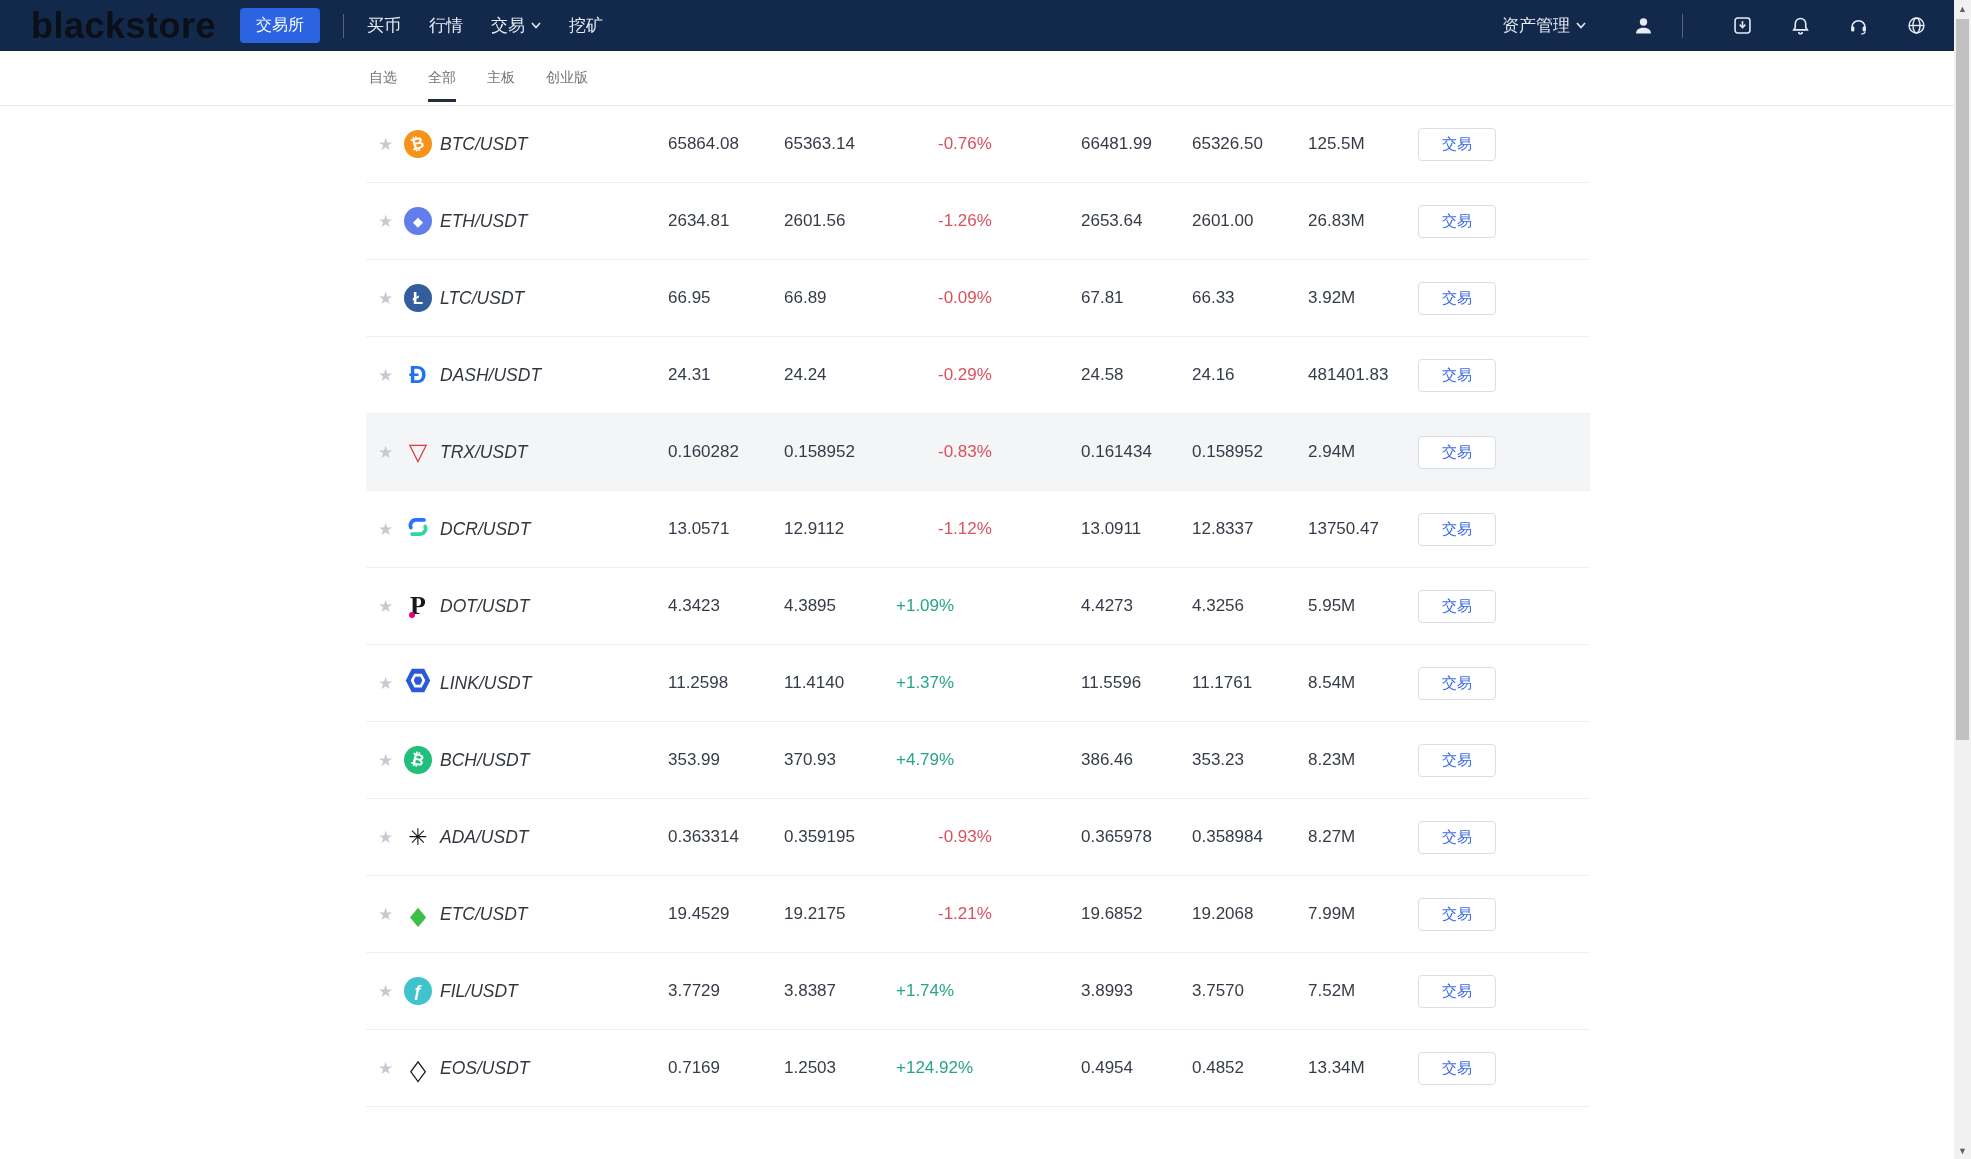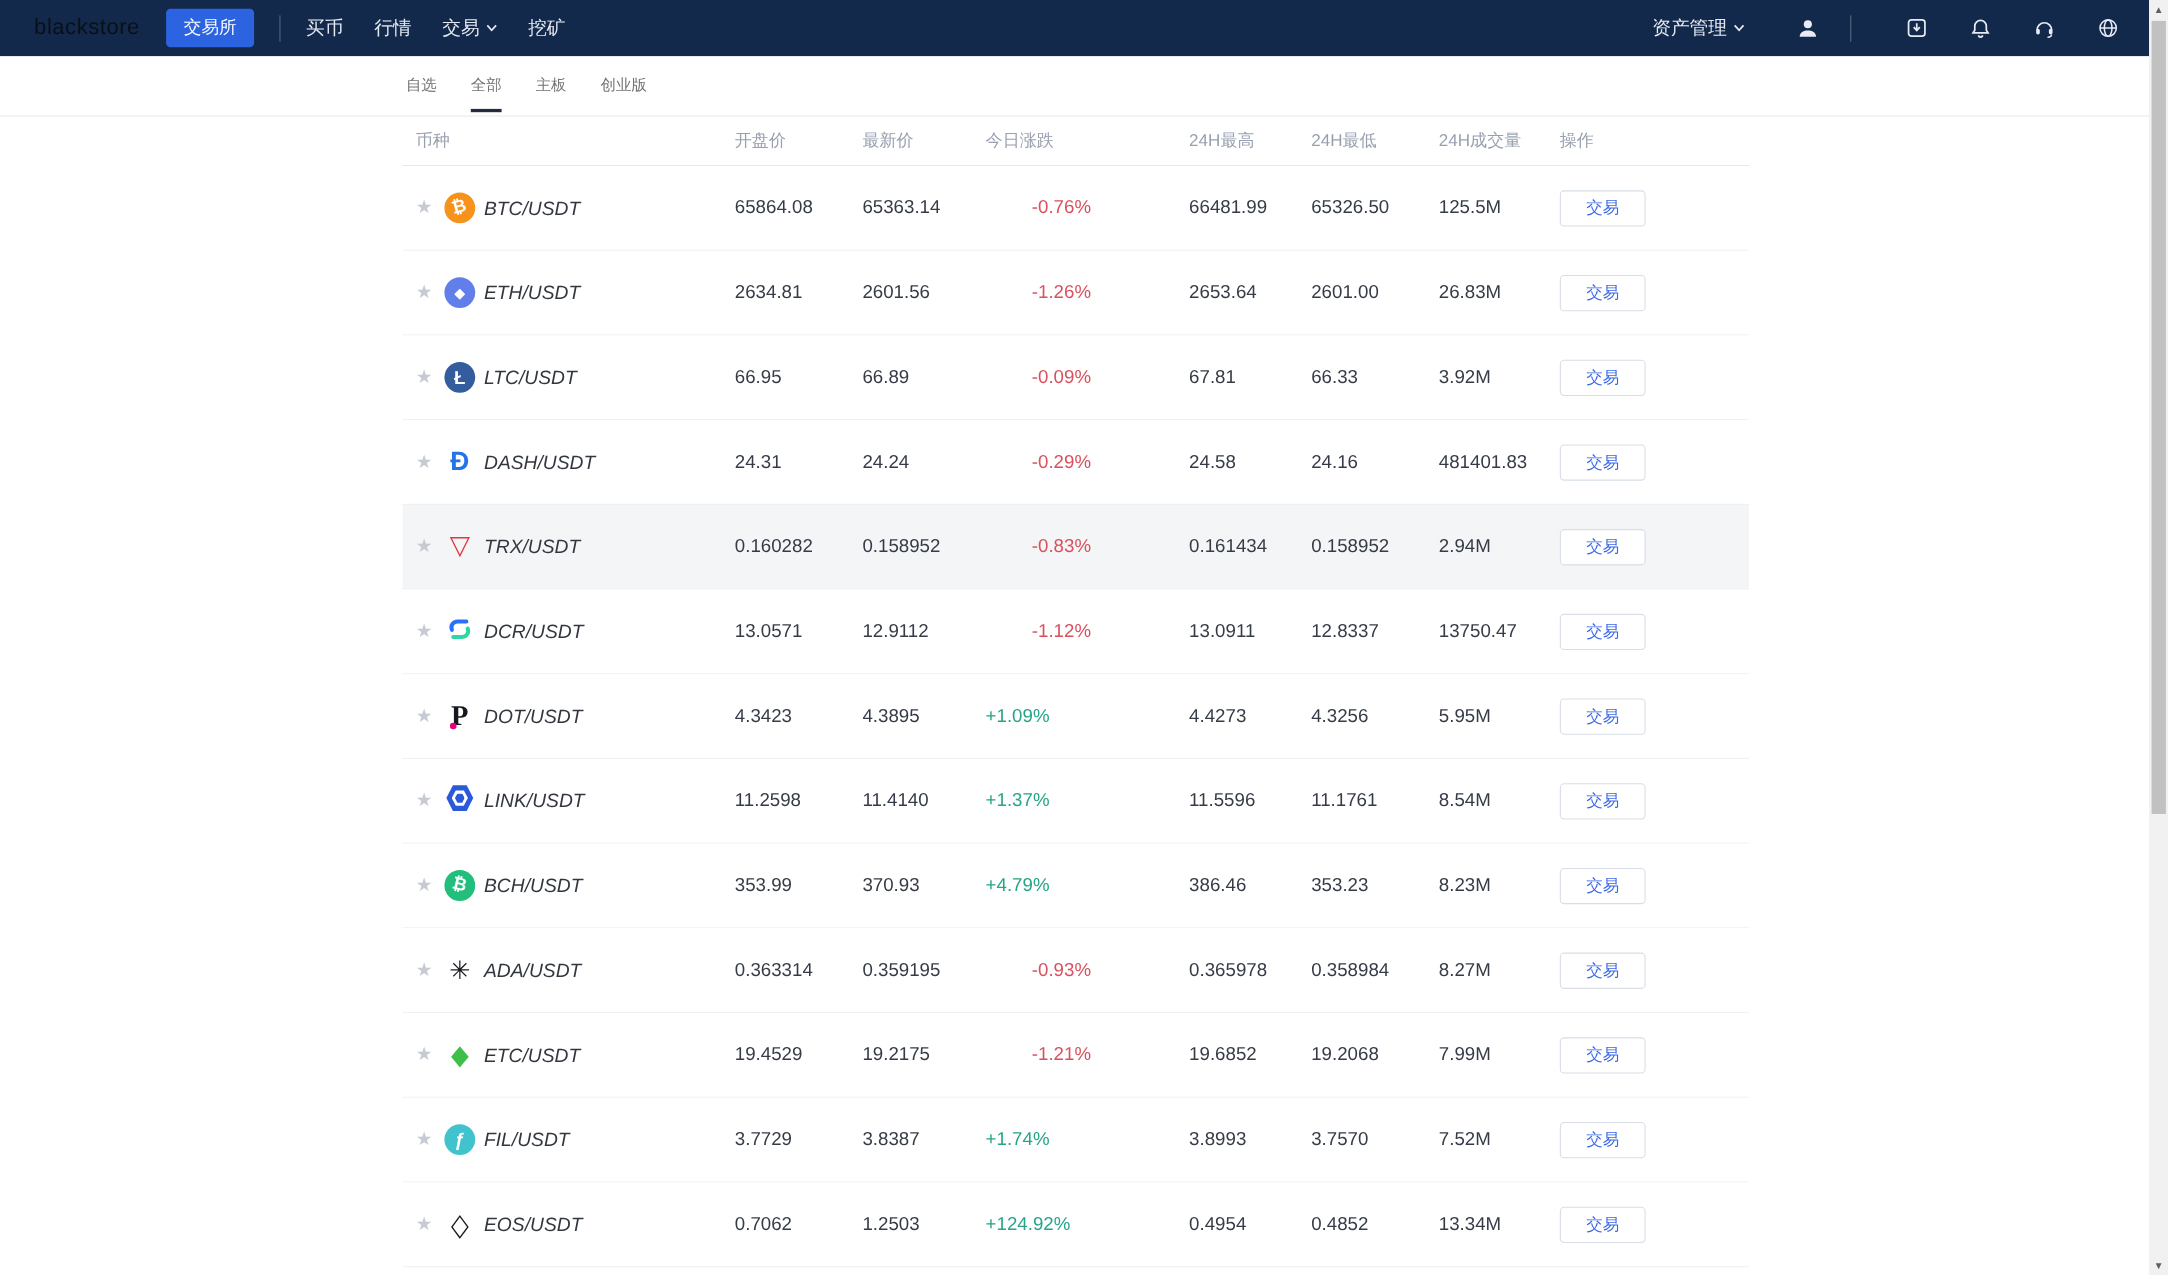--- a/index.html
+++ b/index.html
@@ -2,21 +2,21 @@
 <html><head>
 <meta charset="utf-8">
 <style>
   * { margin:0; padding:0; box-sizing:border-box; }
   html,body { width:1971px; height:1159px; overflow:hidden; background:#fff;
     font-family:"Liberation Sans","DejaVu Sans",sans-serif; }
 
   
   .navbar { height:51px; background:#13294B; display:flex; align-items:center;
     padding:0 44px 0 31px; position:relative; }
-  .logo { font-size:20px; font-weight:400; color:#0A0F18; letter-spacing:0.5px; margin-right:24px; cursor:pointer; }
+  .logo { font-size:36px; font-weight:700; color:#0A0F18; letter-spacing:0.5px; margin-right:24px; cursor:pointer; }
   .exch-btn { background:#2B63E0; color:#fff; font-size:16px; border:none; border-radius:4px;
     padding:7px 16px; cursor:pointer; font-family:inherit; }
   .nav-divider { width:1px; height:24px; background:rgba(255,255,255,0.28); margin:0 23px; }
   .nav-items { display:flex; align-items:center; gap:28px; }
   .nav-item { color:#E6EAF2; font-size:17px; cursor:pointer; display:flex; align-items:center; gap:6px; }
   .nav-right { margin-left:auto; display:flex; align-items:center;gap:16px; }
   .nav-right .nav-item { margin-right:30px; }
   .icon-btn { width:22px; height:22px; display:inline-flex; align-items:center; justify-content:center;
     cursor:pointer; margin-left:20px; }
   .icon-btn svg { width:21px; height:21px; }
@@ -142,30 +142,20 @@
 </div>
 
 <div class="tabbar" id="tabbar">
     <span class="tab">自选</span>
     <span class="tab active">全部</span>
     <span class="tab">主板</span>
     <span class="tab">创业版</span>
   </div>
 
 <div class="table-wrap">
-  <div class="tgrid thead">
-    <span class="hname">币种</span>
-    <span>开盘价</span>
-    <span>最新价</span>
-    <span>今日涨跌</span>
-    <span>24H最高</span>
-    <span>24H最低</span>
-    <span>24H成交量</span>
-    <span style="padding-left:10px;">操作</span>
-  </div>
   <div id="rows">
   <div class="tgrid trow">
     <span class="cell"><span class="star">★</span></span>
     <span class="cell c-icon"><span class="ci round" style="background: rgb(247, 147, 26);">
             <i style="color: rgb(255, 255, 255); font-size: 16px; transform: rotate(-15deg);">₿</i>
           </span></span>
     <span class="cell pair">BTC/USDT</span>
     <span class="cell c-open">65864.08</span>
     <span class="cell c-last">65363.14</span>
     <span class="cell chg down">-0.76%</span>
@@ -344,21 +334,21 @@
     <span class="cell c-vol">7.52M</span>
     <span class="cell"><button class="trade-btn">交易</button></span>
   </div>
 
   <div class="tgrid trow">
     <span class="cell"><span class="star">★</span></span>
     <span class="cell c-icon"><span class="ci">
             <i style="color: rgb(20, 23, 28); font-size: 21px; transform: scaleY(1.35);">◇</i>
           </span></span>
     <span class="cell pair">EOS/USDT</span>
-    <span class="cell c-open">0.7062</span>
+    <span class="cell c-open">0.7169</span>
     <span class="cell c-last">1.2503</span>
     <span class="cell chg up">+124.92%</span>
     <span class="cell c-high">0.4954</span>
     <span class="cell c-low">0.4852</span>
     <span class="cell c-vol">13.34M</span>
     <span class="cell"><button class="trade-btn">交易</button></span>
   </div>
 </div>
 </div>
 

